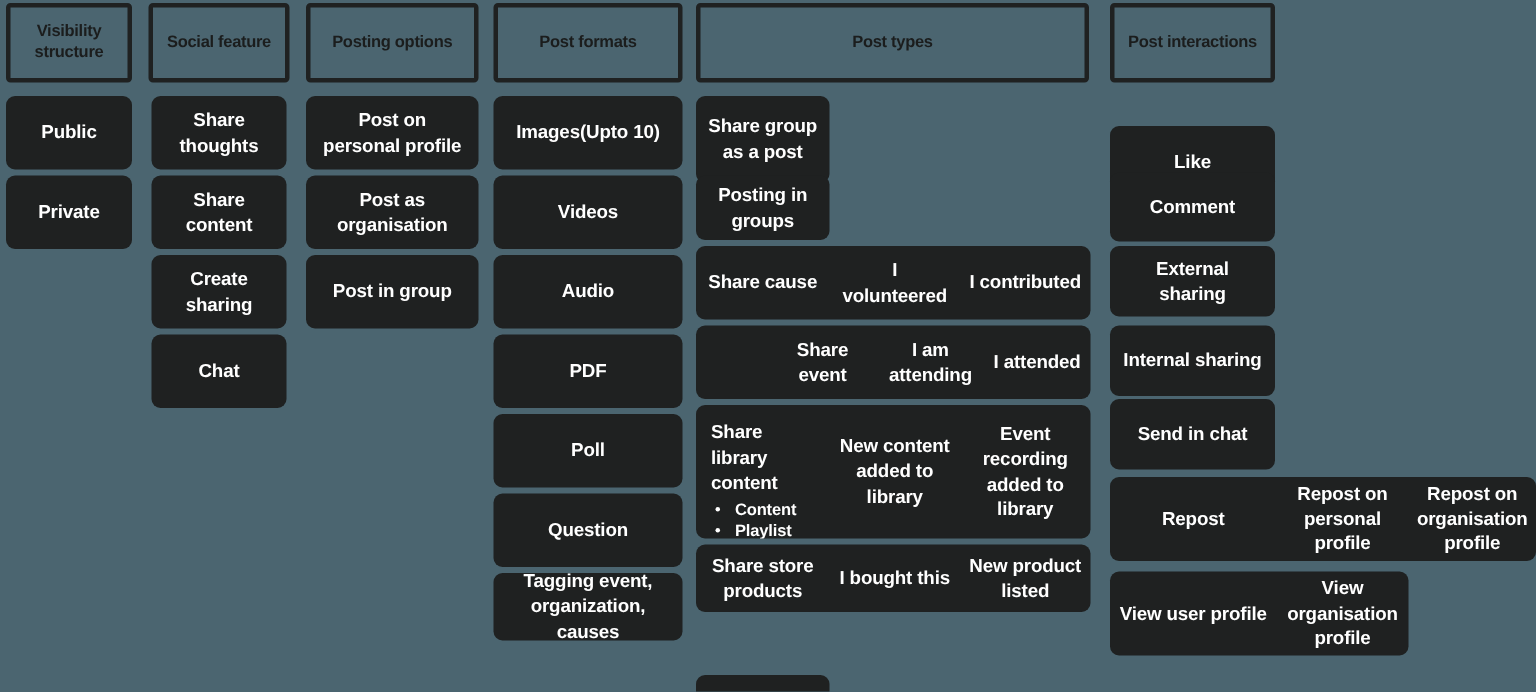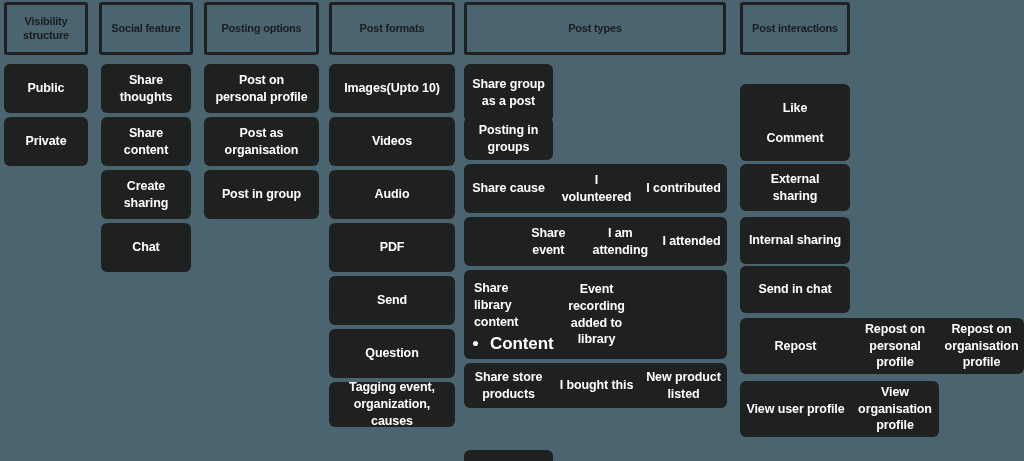--- a/index.html
+++ b/index.html
@@ -81,21 +81,21 @@
   .cell .cell-title {
     display: block;
     margin-bottom: 2px;
   }
   .cell ul {
     margin: 0;
     padding-left: 16px;
     list-style: disc;
   }
   .cell ul li {
-    font-size: 17px;
+    font-size: 11px;
     font-weight: bold;
     line-height: 1.35;
   }
 </style>
 </head>
 <body>
 
 <div id="board">
 
   <div class="col-header" style="left:4px;  top:2px;  width:84px;  height:53px;">Visibility structure</div>
@@ -114,21 +114,21 @@
   <div class="card" style="left:101px; top:223px; width:90px; height:49px;">Chat</div>
 
   <div class="card" style="left:204px; top:64px;  width:115px; height:49px;">Post on personal profile</div>
   <div class="card" style="left:204px; top:117px; width:115px; height:49px;">Post as  organisation</div>
   <div class="card" style="left:204px; top:170px; width:115px; height:49px;">Post in group</div>
 
   <div class="card" style="left:329px; top:64px;  width:126px; height:49px;">Images(Upto 10)</div>
   <div class="card" style="left:329px; top:117px; width:126px; height:49px;">Videos</div>
   <div class="card" style="left:329px; top:170px; width:126px; height:49px;">Audio</div>
   <div class="card" style="left:329px; top:223px; width:126px; height:49px;">PDF</div>
-  <div class="card" style="left:329px; top:276px; width:126px; height:49px;">Send</div>
+  <div class="card" style="left:329px; top:276px; width:126px; height:49px;">Poll</div>
   <div class="card" style="left:329px; top:329px; width:126px; height:49px;">Question</div>
   <div class="card" style="left:329px; top:382px; width:126px; height:45px;">Tagging event, organization, causes</div>
 
   <div class="card" style="left:464px; top:64px;  width:89px; height:58px;">Share group as a post</div>
   <div class="card" style="left:464px; top:117px; width:89px; height:43px;">Posting in groups</div>
 
   <div class="rowgroup" style="left:464px; top:164px; width:263px; height:49px;">
     <div class="cell" style="width:89px;">Share cause</div>
     <div class="cell" style="width:87px;">I volunteered</div>
     <div class="cell" style="width:87px;">I contributed</div>
@@ -142,20 +142,21 @@
 
   <div class="rowgroup" style="left:464px; top:270px; width:263px; height:89px;">
     <div class="cell with-list" style="width:89px;">
       <span class="cell-title">Share library content</span>
       <ul>
         <li>Content</li>
         <li>Playlist</li>
 
       </ul>
     </div>
+    <div class="cell" style="width:87px;">New content added to library</div>
     <div class="cell" style="width:87px;">Event recording added to library</div>
   </div>
 
   <div class="rowgroup" style="left:464px; top:363px; width:263px; height:45px;">
     <div class="cell" style="width:89px;">Share store products</div>
     <div class="cell" style="width:87px;">I bought this</div>
     <div class="cell" style="width:87px;">New product listed</div>
   </div>
 
   <div class="card" style="left:464px; top:414px; width:89px; height:47px;margin-top:36px;">Visits</div>

